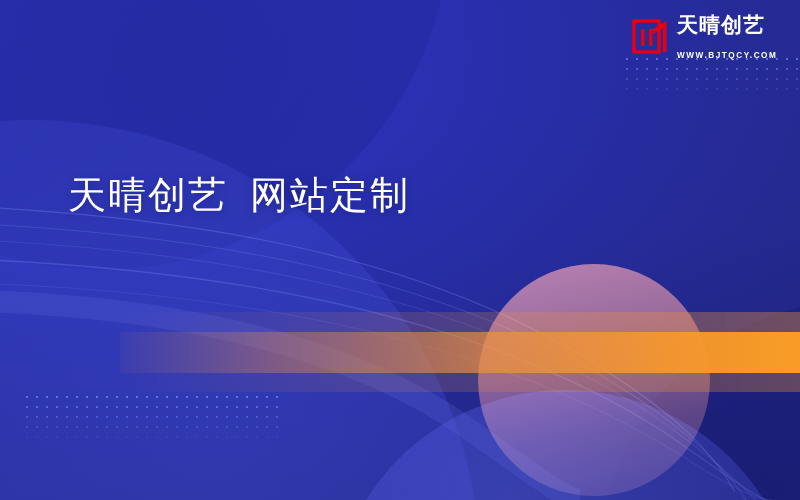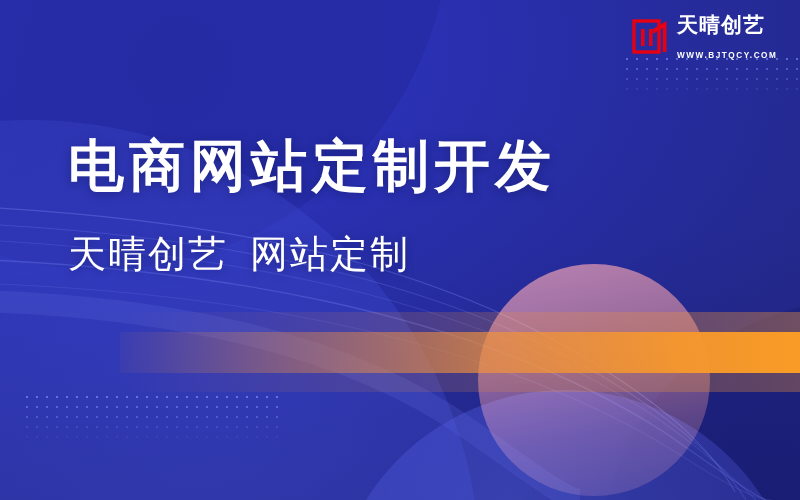--- a/index.html
+++ b/index.html
@@ -260,19 +260,18 @@
         <path d="M 21 10 L 34.5 2 L 34.5 33 L 30.8 33 L 30.8 9 L 21 15 Z" fill="#e60012"></path>
       </svg>
     </span>
     <span class="logo-text">
       <span class="logo-name">天晴创艺</span>
       <span class="logo-url">WWW.BJTQCY.COM</span>
     </span>
   </div>
 
   <div class="content">
-    <div class="title">电商网站定制开发</div>
     <div class="tagline">
       <span>天晴创艺</span><span class="gap"></span><span>网站定制</span>
     </div>
   </div>
 
 </div>
 
 </body></html>

